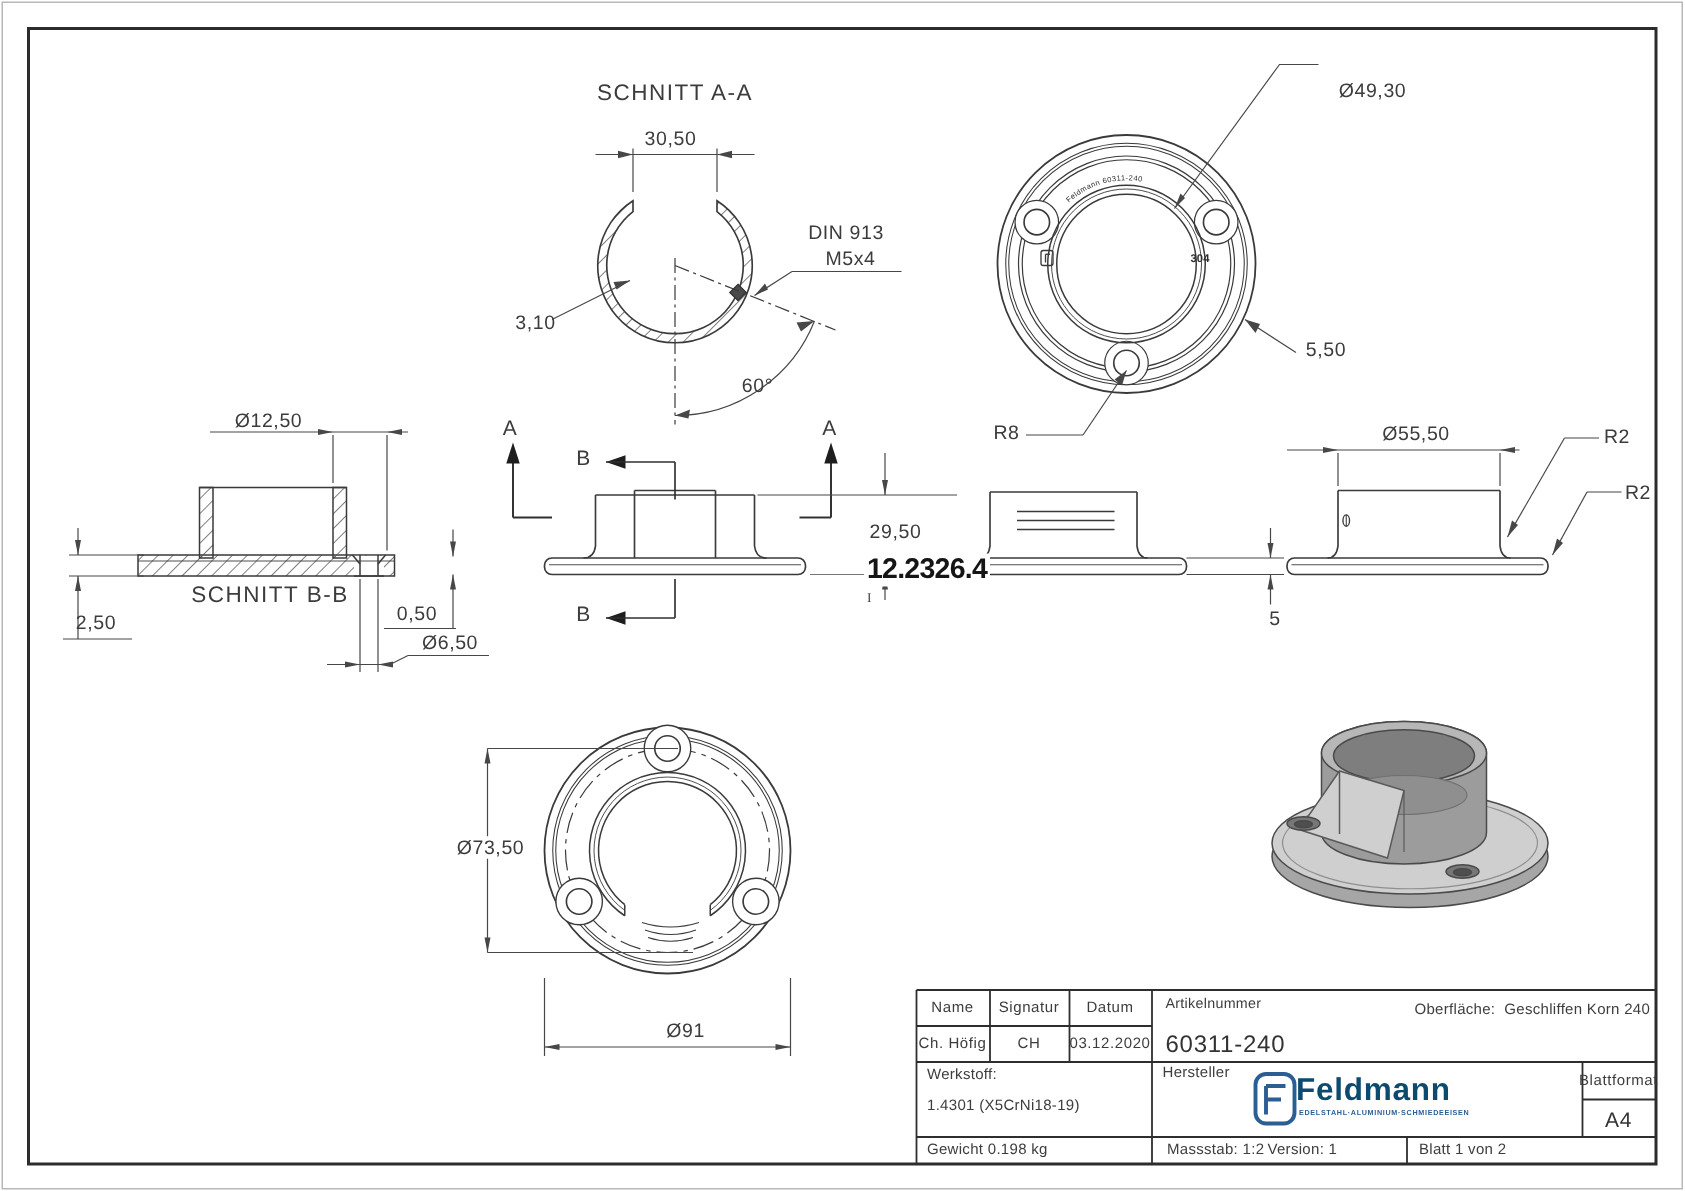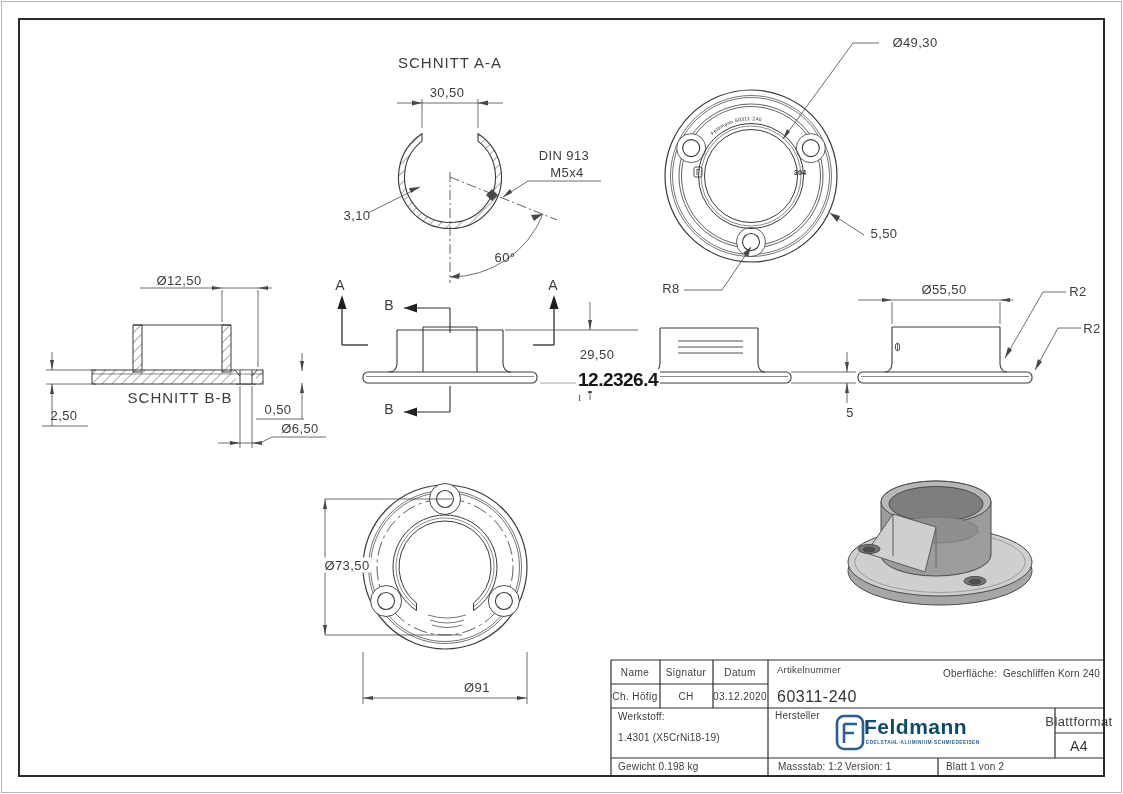--- a/index.html
+++ b/index.html
@@ -4,21 +4,21 @@
 <style>
   html,body{margin:0;padding:0;background:#fff;}
   .page{position:relative;width:1123px;height:794px;background:#fff;overflow:hidden;
         font-family:"Liberation Sans",sans-serif;color:#3d3d3d;}
   svg.cad{position:absolute;left:0;top:0;}
   .lbl{position:absolute;transform:translate(-50%,-50%);white-space:nowrap;
        font-size:13px;letter-spacing:.4px;color:#3c3c3c;}
   .lblL{position:absolute;white-space:nowrap;font-size:10px;color:#3d3d3d;letter-spacing:.2px;}
   .big{font-size:15px;letter-spacing:1px;}
   .mark{font-size:14px;}
-  .whitebg{background:#fff;padding:0 2px;margin-left:20px;}
+  .whitebg{background:#fff;padding:0 2px;}
   .stamp{position:absolute;left:576px;top:369px;font-size:19px;font-weight:bold;
          color:#151515;background:#fff;padding:0 2px;letter-spacing:-0.5px;text-align:center;}
   .tick{position:absolute;left:578px;top:393px;font-size:9px;color:#454545;
         font-family:"Liberation Serif",serif;}
   .tiny{font-size:7.5px;font-weight:bold;color:#2e2e2e;letter-spacing:0;}
   .art{font-size:16px;color:#333;letter-spacing:.5px;}
   .a4{font-size:14px;color:#333;}
   .logoword{position:absolute;left:864px;top:715px;font-size:21px;font-weight:bold;
             letter-spacing:.5px;}
   .logotag{position:absolute;left:866px;top:740px;font-size:4.8px;font-weight:bold;
@@ -325,21 +325,21 @@
 <div class="lbl" style="left:567px;top:172px">M5x4</div>
 <div class="lbl" style="left:505px;top:257px">60°</div>
 <div class="lbl mark" style="left:340px;top:285px">A</div>
 <div class="lbl mark" style="left:553px;top:285px">A</div>
 <div class="lbl mark" style="left:389px;top:305px">B</div>
 <div class="lbl mark" style="left:389px;top:409px">B</div>
 <div class="lbl" style="left:597px;top:354px">29,50</div>
 <div class="stamp">12.2326.4</div>
 <div class="tick">I</div>
 
-<div class="lbl" style="left:915px;top:42px">Ø49,30</div>
+<div class="lbl" style="left:915px;top:60px">Ø49,30</div>
 <div class="lbl" style="left:884px;top:233px">5,50</div>
 <div class="lbl" style="left:671px;top:288px">R8</div>
 <div class="lbl tiny" style="left:800px;top:172px">304</div>
 
 <div class="lbl" style="left:179px;top:280px">Ø12,50</div>
 <div class="lbl big" style="left:180px;top:397px">SCHNITT B-B</div>
 <div class="lbl" style="left:64px;top:415px">2,50</div>
 <div class="lbl" style="left:278px;top:409px">0,50</div>
 <div class="lbl" style="left:300px;top:428px">Ø6,50</div>
 
@@ -361,20 +361,20 @@
 <div class="lblL art" style="left:777px;top:688px">60311-240</div>
 <div class="lblL" style="left:943px;top:668px">
   <span>Oberfläche:</span>&nbsp;
   <span>Geschliffen Korn 240</span>
 </div>
 <div class="lblL" style="left:618px;top:711px">Werkstoff:</div>
 <div class="lblL" style="left:618px;top:732px">1.4301 (X5CrNi18-19)</div>
 <div class="lblL" style="left:775px;top:710px">Hersteller</div>
 <div class="logoword" style="color:#0c4a6e">Feldmann</div>
 <div class="logotag" style="color:#2b5f94">EDELSTAHL·ALUMINIUM·SCHMIEDEEISEN</div>
-<div class="lbl" style="left:1079px;top:721px;font-size:13px">Blattformat</div>
+<div class="lbl" style="left:1079px;top:721px;font-size:10px">Blattformat</div>
 <div class="lbl a4" style="left:1079px;top:746px">A4</div>
 <div class="lblL" style="left:618px;top:761px">Gewicht 0.198 kg</div>
 <div class="lblL" style="left:778px;top:761px">Massstab: 1:2</div>
 <div class="lblL" style="left:845px;top:761px">Version: 1</div>
 <div class="lblL" style="left:946px;top:761px">Blatt 1 von 2</div>
 
 </div>
 
 </body></html>

